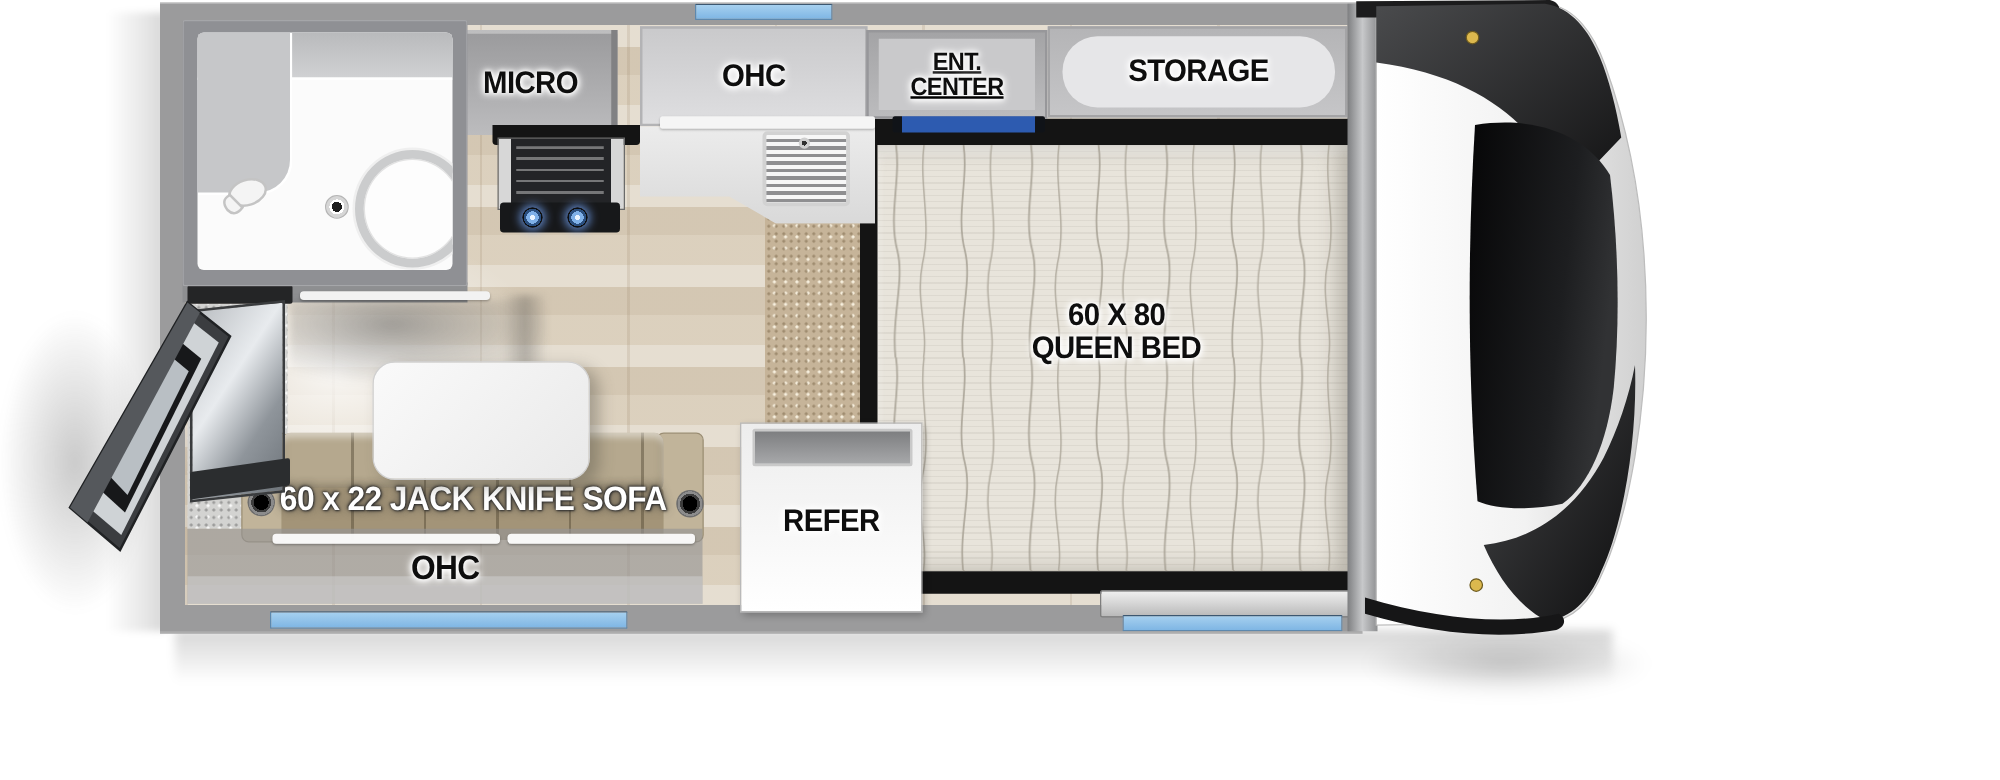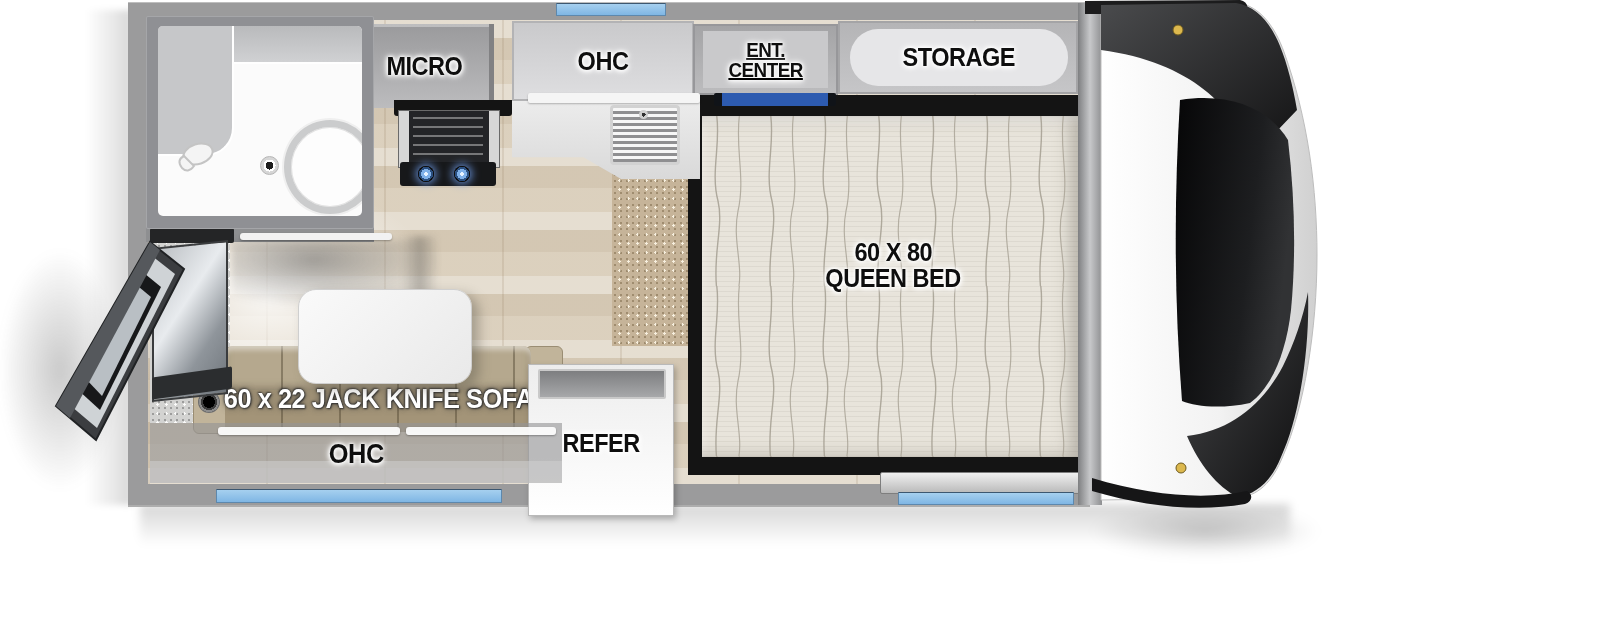--- a/index.html
+++ b/index.html
@@ -103,22 +103,22 @@
   .bed-label{position:absolute;left:0;top:36%;width:100%;text-align:center;line-height:1.05;}
   .drawer{left:880px;top:472px;width:208px;height:20px;z-index:7;border:1px solid #7e7e7e;border-radius:2px;
         background:linear-gradient(180deg,#f0f0f0,#b9b9b9);}
   
   .carpet{left:612px;top:118px;width:84px;height:228px;z-index:5;
         clip-path:polygon(0 22%,100% 0,100% 100%,0 100%);
         background-color:#c6b499;
         background-image:radial-gradient(rgba(120,100,70,.5) 1px,transparent 1.4px),
                          radial-gradient(rgba(255,250,235,.85) 1px,transparent 1.4px);
         background-size:6px 6px,9px 9px;background-position:0 0,3px 4px;}
-  .refer{left:528px;top:338px;width:144px;height:150px;z-index:8;border:1px solid #b9b9b9;
-        background:linear-gradient(180deg,#ededed,#ffffff);box-shadow:2px 3px 6px rgba(0,0,0,.25);margin-top:26px;}
+  .refer{left:592px;top:338px;width:144px;height:150px;z-index:8;border:1px solid #b9b9b9;
+        background:linear-gradient(180deg,#ededed,#ffffff);box-shadow:2px 3px 6px rgba(0,0,0,.25);}
   .refer-lid{position:absolute;left:9px;top:4px;width:124px;height:26px;border:2px solid #c9c9c9;border-radius:2px;
         background:linear-gradient(180deg,#7d7e80,#a7a8aa);}
   .refer-lbl{position:absolute;left:0;top:64px;width:100%;text-align:center;}
   
   .sofa{left:193px;top:344px;width:370px;height:90px;z-index:6;}
   .arm{position:absolute;top:2px;width:36px;height:86px;background:#c1b49a;border:1px solid #9a8d73;border-radius:6px;}
   .sofa-back{position:absolute;left:32px;top:2px;width:306px;height:48px;background:#b5a88e;border-radius:8px;
         background-image:repeating-linear-gradient(90deg,rgba(0,0,0,0) 0 56px,rgba(80,70,50,.45) 56px 58px);
         box-shadow:inset 0 4px 5px rgba(255,255,255,.45),inset 0 -6px 8px rgba(90,80,60,.4);}
   .sofa-seat{position:absolute;left:32px;top:46px;width:306px;height:42px;background:#a39478;border-radius:4px;

